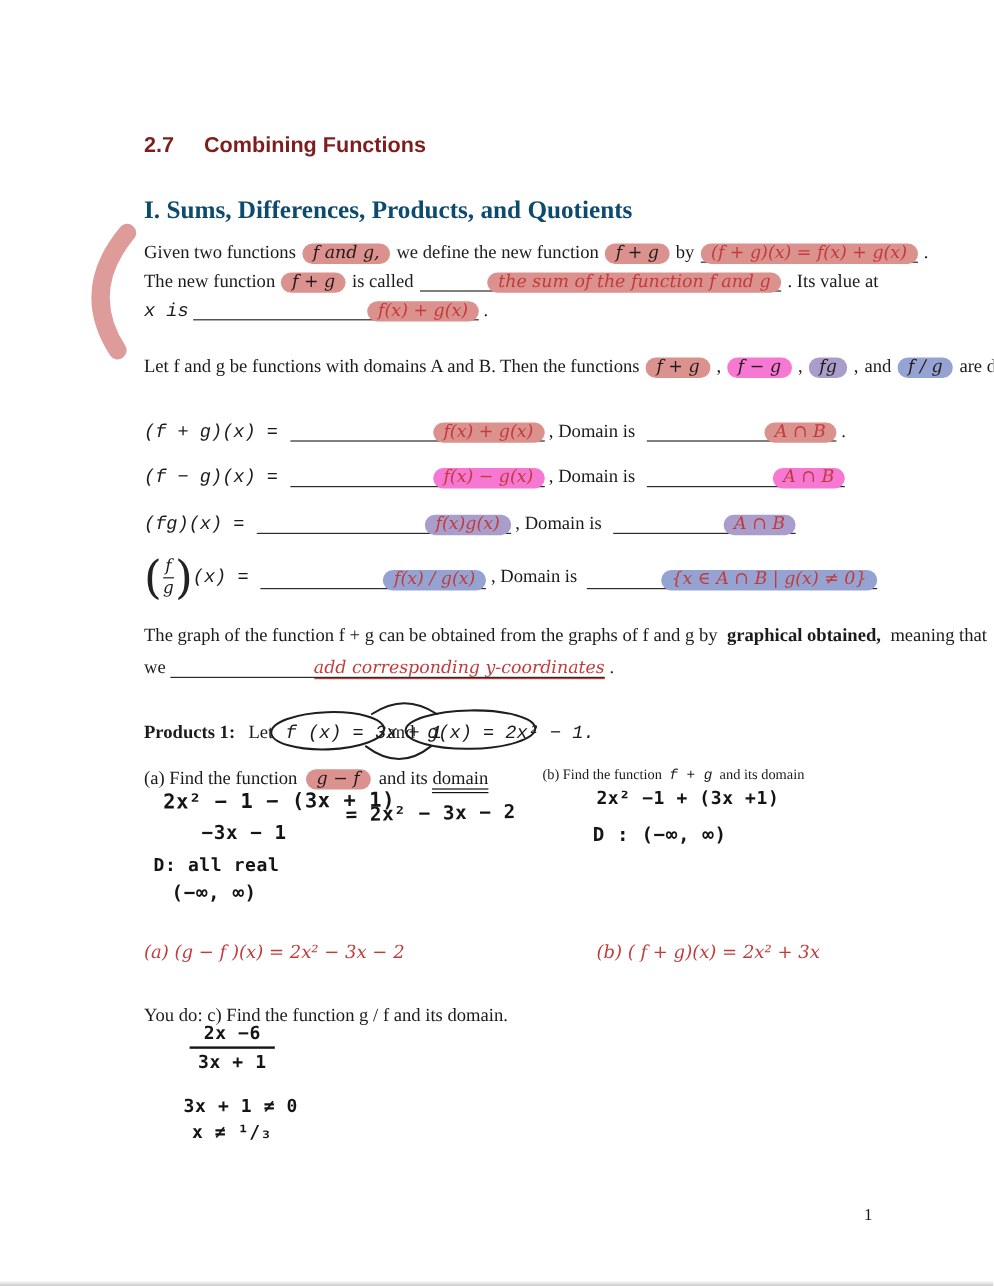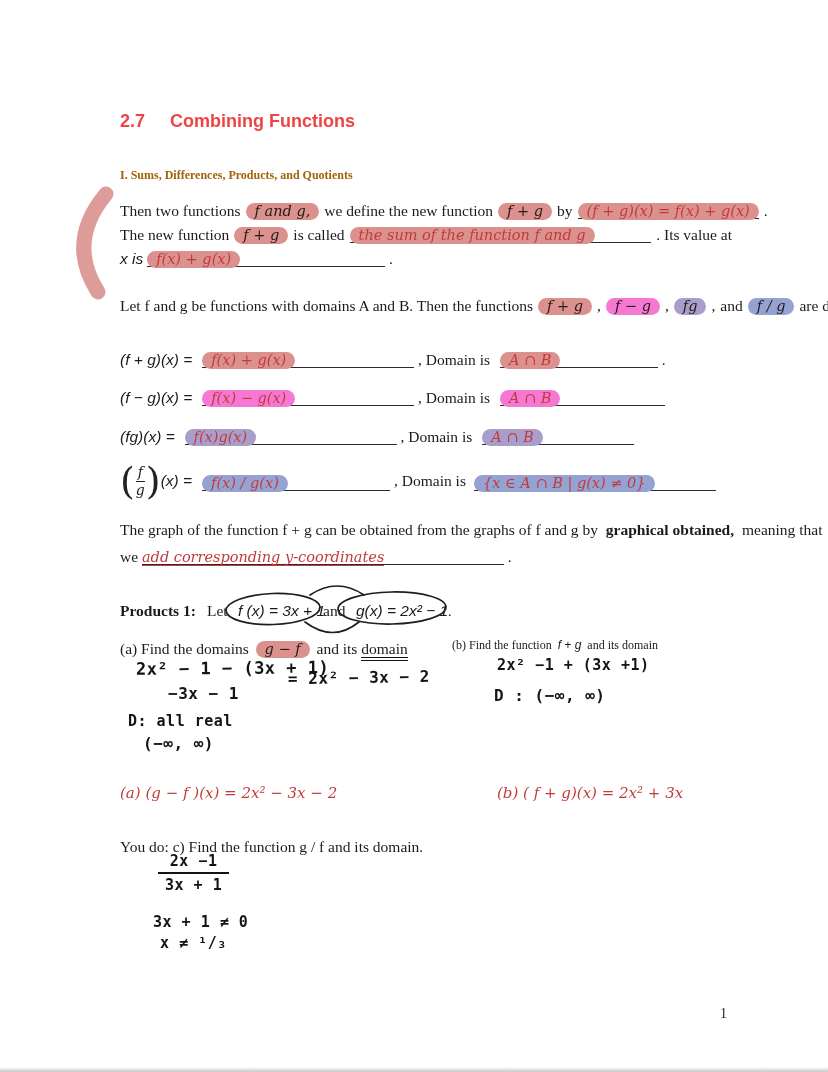--- a/index.html
+++ b/index.html
@@ -12,25 +12,25 @@
     --arc:#d9908f;
   }
   *{box-sizing:border-box;margin:0;padding:0;}
   body{background:#ffffff;width:828px;height:1072px;font-family:"Liberation Serif",serif;color:var(--ink);}
   #page{position:relative;width:828px;height:1072px;background:#fff;overflow:hidden;}
   #page::after{content:"";position:absolute;left:0;right:0;bottom:0;height:5px;
     background:linear-gradient(to bottom,rgba(0,0,0,0),rgba(0,0,0,0.22));}
   .abs{position:absolute;}
   .line{position:absolute;left:120px;width:612px;font-size:15.5px;line-height:22px;white-space:nowrap;}
   .flexline{display:flex;align-items:baseline;gap:5px;}
-  .title-row{font-family:"Liberation Sans",sans-serif;font-weight:bold;font-size:18px;color:#ef4444;}
+  .title-row{font-family:"Liberation Sans",sans-serif;font-weight:bold;font-size:18px;color:#7f1d1d;}
   .title-row .tnum{display:inline-block;width:50px;}
-  .h1{font-weight:bold;font-size:12px;color:#a16207;}
-  .math{font-family:Liberation Sans, sans-serif;font-style:italic;}
-  .blank{display:inline-block;border-bottom:1.2px solid #2b2b2b;text-align:left;vertical-align:baseline;height:19px;}
+  .h1{font-weight:bold;font-size:21px;color:#0c4a6e;}
+  .math{font-family:Liberation Mono, monospace;font-style:italic;}
+  .blank{display:inline-block;border-bottom:1.2px solid #2b2b2b;text-align:right;vertical-align:baseline;height:19px;}
   .fill{flex:1 1 auto;}
   .pill{display:inline-block;border-radius:9px;padding:0 9px;line-height:17px;}
   .pill.salmon{background:var(--salmon);}
   .pill.pink{background:var(--pink);}
   .pill.lavender{background:var(--lavender);}
   .pill.peri{background:var(--peri);}
   .redtxt{color:var(--red);font-family:"DejaVu Serif",serif;font-style:italic;font-size:14.5px;}
   .darktxt{color:#26191b;font-family:"DejaVu Serif",serif;font-style:italic;font-size:14.5px;}
   .bold{font-weight:bold;}
   .dblu{border-bottom:4px double #111;padding-bottom:0px;}
@@ -54,21 +54,21 @@
     <path d="M 46 14 Q 6 62 38 112" fill="none" stroke="#d9908f" stroke-width="15" stroke-linecap="round" opacity="0.9"></path>
   </svg>
 
   <div class="line title-row" style="top:110px;">
     <span class="tnum">2.7</span><span>Combining Functions</span>
   </div>
 
   <div class="line h1" style="top:164px;">I.  Sums, Differences, Products, and Quotients</div>
 
   <div class="line flexline" style="top:200px;">
-    <span>Then two functions</span>
+    <span>Given two functions</span>
     <span class="pill salmon darktxt">f and g,</span>
     <span>we define the new function</span>
     <span class="pill salmon darktxt">f + g</span>
     <span>by</span>
     <span class="blank fill"><span class="pill salmon redtxt">(f + g)(x) = f(x) + g(x)</span></span>
     <span>.</span>
   </div>
   <div class="line flexline" style="top:224px;">
     <span>The new function</span>
     <span class="pill salmon darktxt">f + g</span>
@@ -147,21 +147,21 @@
     <span class="math abs" style="left:236px;">g(x) = 2x² − 1.</span>
   </div>
   <svg class="abs" style="left:220px;top:576px;pointer-events:none;" width="235" height="70" viewBox="0 0 235 70">
     <ellipse cx="53" cy="33" rx="47" ry="15.5" fill="none" stroke="#1e1e1e" stroke-width="1.7" transform="rotate(-2 53 33)"></ellipse>
     <ellipse cx="172" cy="32" rx="54" ry="16" fill="none" stroke="#1e1e1e" stroke-width="1.7" transform="rotate(-1 172 32)"></ellipse>
     <path d="M 90 19 Q 117 1 144 19" fill="none" stroke="#1e1e1e" stroke-width="1.7" stroke-linecap="round"></path>
     <path d="M 85 46 Q 113 67 139 46" fill="none" stroke="#1e1e1e" stroke-width="1.7" stroke-linecap="round"></path>
   </svg>
 
   <div class="line" style="top:638px;width:330px;">
-    <span>(a)  Find the domains</span>
+    <span>(a)  Find the function</span>
     <span class="pill salmon darktxt" style="margin:0 3px;">g − f</span>
     <span>and its</span>
     <span class="dblu">domain</span>
   </div>
   <div class="abs" style="left:452px;top:638px;font-size:12px;white-space:nowrap;">
     <span>(b)  Find the function</span>
     <span class="math" style="margin:0 3px;">f + g</span>
     <span>and its domain</span>
   </div>
 
@@ -172,21 +172,21 @@
   <div class="abs hw" style="left:143px;top:734px;font-size:16px;">(−∞, ∞)</div>
 
   <div class="abs hw" style="left:497px;top:656px;font-size:15px;">2x² −1  +  (3x +1)</div>
   <div class="abs hw" style="left:494px;top:686px;font-size:16px;">D :   (−∞, ∞)</div>
 
   <div class="abs redans" style="left:120px;top:784px;">(a)  (g − f )(x) = 2x² − 3x − 2</div>
   <div class="abs redans" style="left:497px;top:784px;">(b)  ( f + g)(x) = 2x² + 3x</div>
 
   <div class="line" style="top:836px;">You do:  c) Find the function g / f and its domain.</div>
   <div class="abs hw hfrac" style="left:158px;top:852px;font-size:15px;">
-    <span class="num">2x −1</span>
+    <span class="num">2x −6</span>
     <span class="den">3x + 1</span>
   </div>
   <div class="abs hw" style="left:153px;top:913px;font-size:15px;">3x + 1 ≠ 0</div>
   <div class="abs hw" style="left:160px;top:934px;font-size:15px;">x  ≠  ¹/₃</div>
 
   <div class="abs" style="left:720px;top:1006px;font-size:14px;">1</div>
 
 </div>
 
 </body></html>

